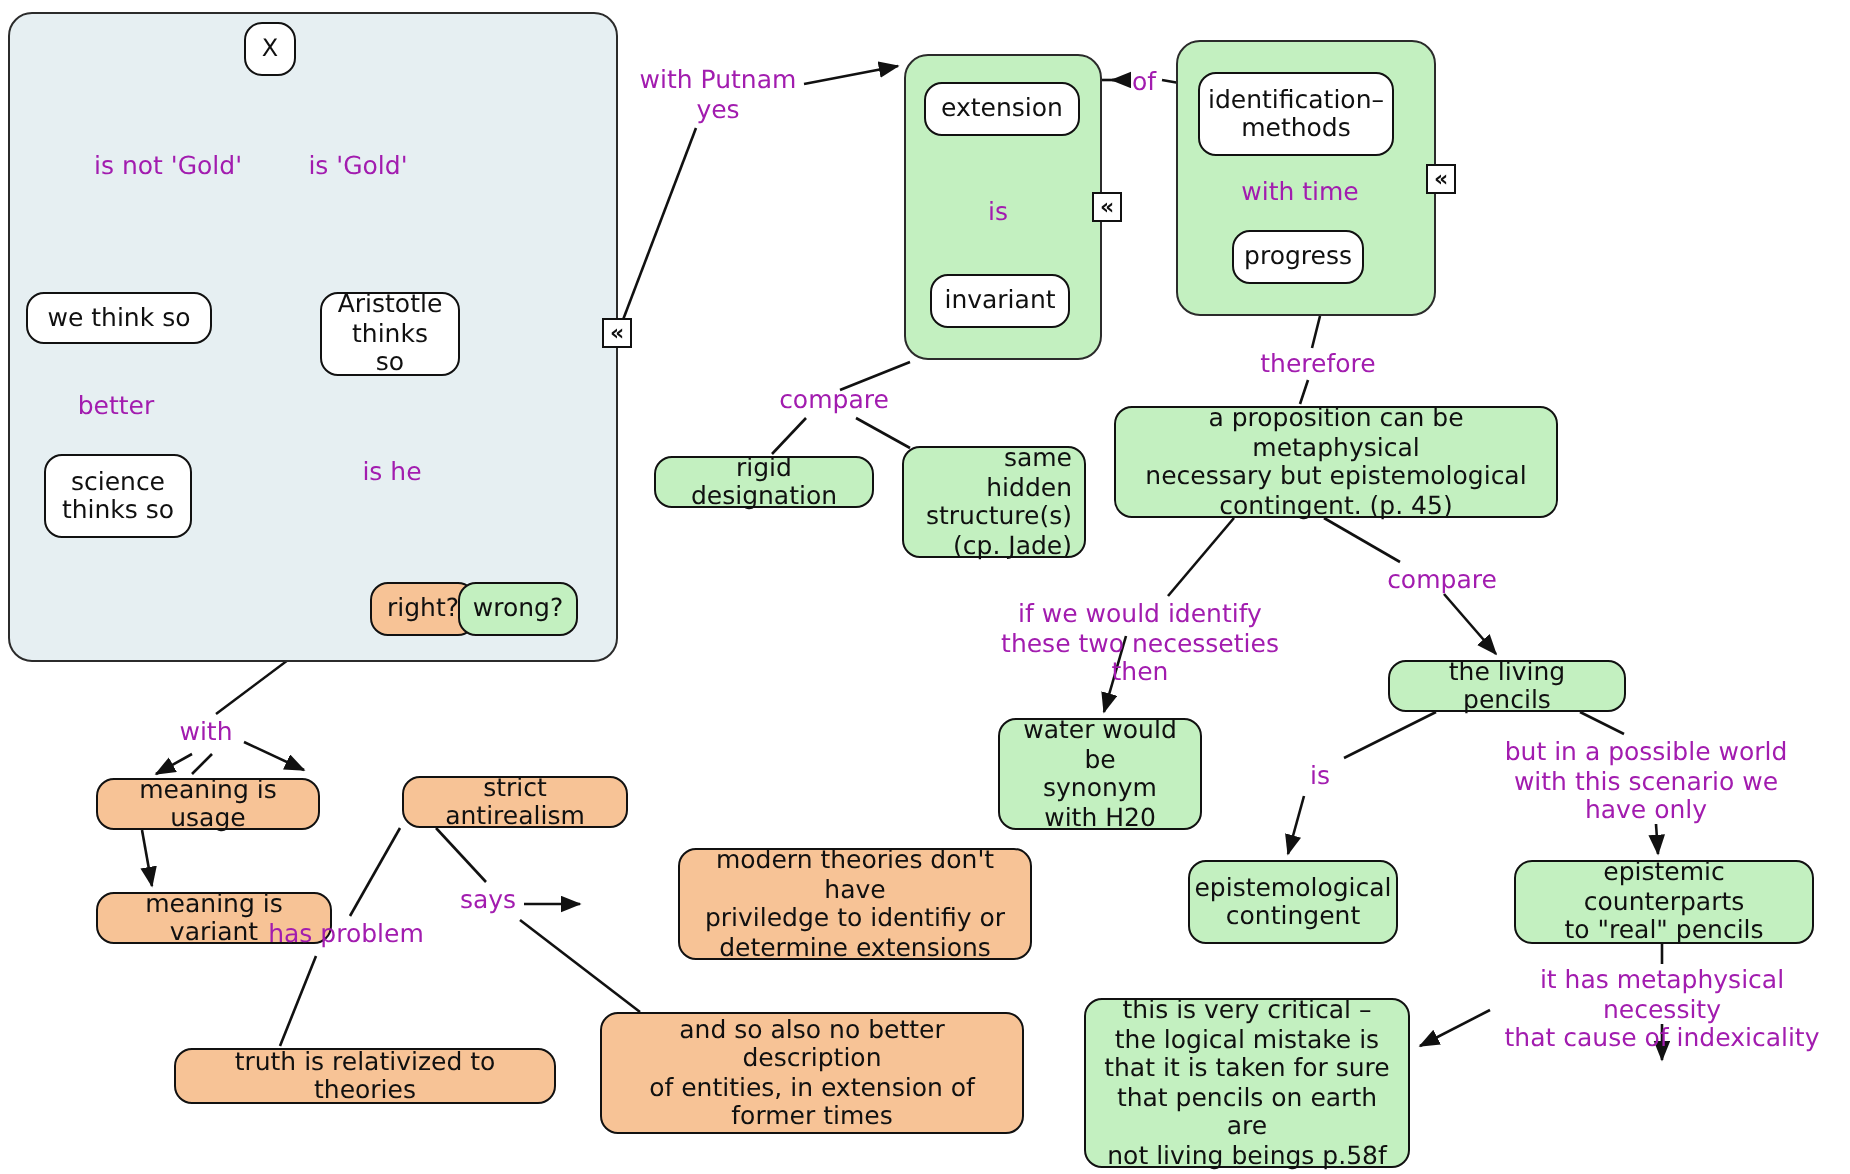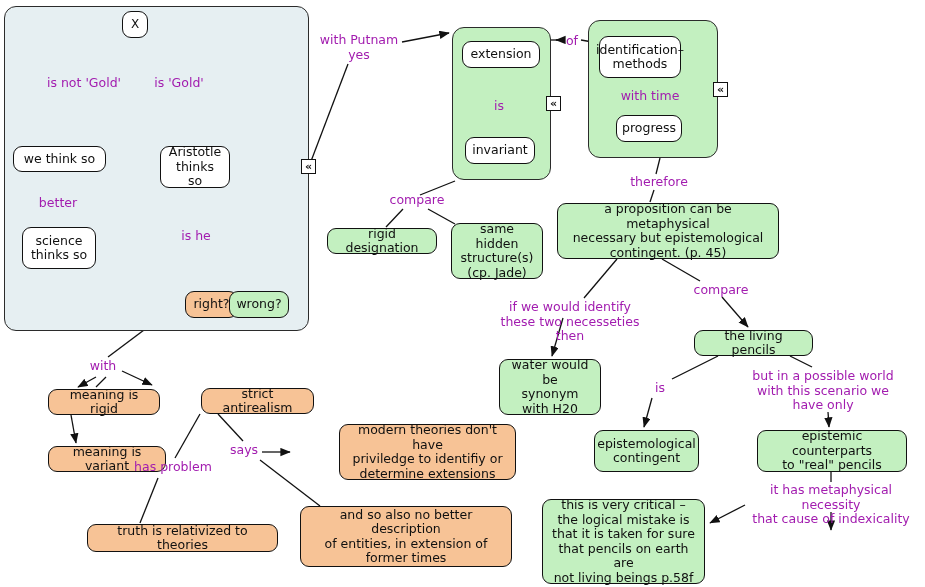--- a/index.html
+++ b/index.html
@@ -152,46 +152,46 @@
   <div class="node white" style="left:13px; top:146px;width:93px; height:26px;">we think so</div>
   <div class="node white" style="left:22px; top:227px;width:74px; height:42px;">science
 thinks so</div>
   <div class="node white" style="left:160px;top:146px;width:70px; height:42px;">Aristotle
 thinks so</div>
   <div class="node orange" style="left:141px;top:291px;width:53px; height:27px;">right?</div>
   <div class="node green" style="left:229px;top:291px;width:60px; height:27px;">wrong?</div>
 
   <div class="node white" style="left:462px;top:41px; width:78px; height:27px;">extension</div>
   <div class="node white" style="left:465px;top:137px;width:70px; height:27px;">invariant</div>
-  <div class="node white" style="left:599px;top:36px; width:82px;height:42px;">identification–
+  <div class="node white" style="left:599px;top:36px; width:98px;height:42px;">identification–
 methods</div>
   <div class="node white" style="left:616px;top:115px;width:66px; height:27px;">progress</div>
 
   <div class="node green" style="left:327px;top:228px;width:110px;height:26px;">rigid designation</div>
-  <div class="node green" style="left:451px;top:223px;width:92px; height:56px;">same hidden
+  <div class="node green" style="left:451px;top:223px;width:92px; height:56px;text-align:right;">same hidden
 structure(s)
 (cp. Jade)</div>
   <div class="node green" style="left:557px;top:203px;width:222px;height:56px;">a proposition can be metaphysical
 necessary but epistemological
 contingent. (p. 45)</div>
   <div class="node green" style="left:499px;top:359px;width:102px;height:56px;">water would be
 synonym
 with H20</div>
   <div class="node green" style="left:694px;top:330px;width:119px;height:26px;">the living pencils</div>
   <div class="node green" style="left:594px;top:430px;width:105px;height:42px;">epistemological
 contingent</div>
   <div class="node green" style="left:757px;top:430px;width:150px;height:42px;">epistemic counterparts
 to "real" pencils</div>
   <div class="node green" style="left:542px;top:499px;width:163px;height:85px;">this is very critical –
 the logical mistake is
 that it is taken for sure
 that pencils on earth are
 not living beings p.58f</div>
 
-  <div class="node orange" style="left:4px;  top:389px;width:112px;height:26px;">meaning is rigid</div>
+  <div class="node orange" style="left:4px;  top:389px;width:112px;height:26px;">meaning is usage</div>
   <div class="node orange" style="left:4px;  top:446px;width:118px;height:26px;">meaning is variant</div>
   <div class="node orange" style="left:157px;top:388px;width:113px;height:26px;">strict antirealism</div>
   <div class="node orange" style="left:43px; top:524px;width:191px;height:28px;">truth is relativized to theories</div>
   <div class="node orange" style="left:295px;top:424px;width:177px;height:56px;">modern theories don't have
 priviledge to identifiy or
 determine extensions</div>
   <div class="node orange" style="left:256px;top:506px;width:212px;height:61px;">and so also no better description
 of entities, in extension of
 former times</div>
 

